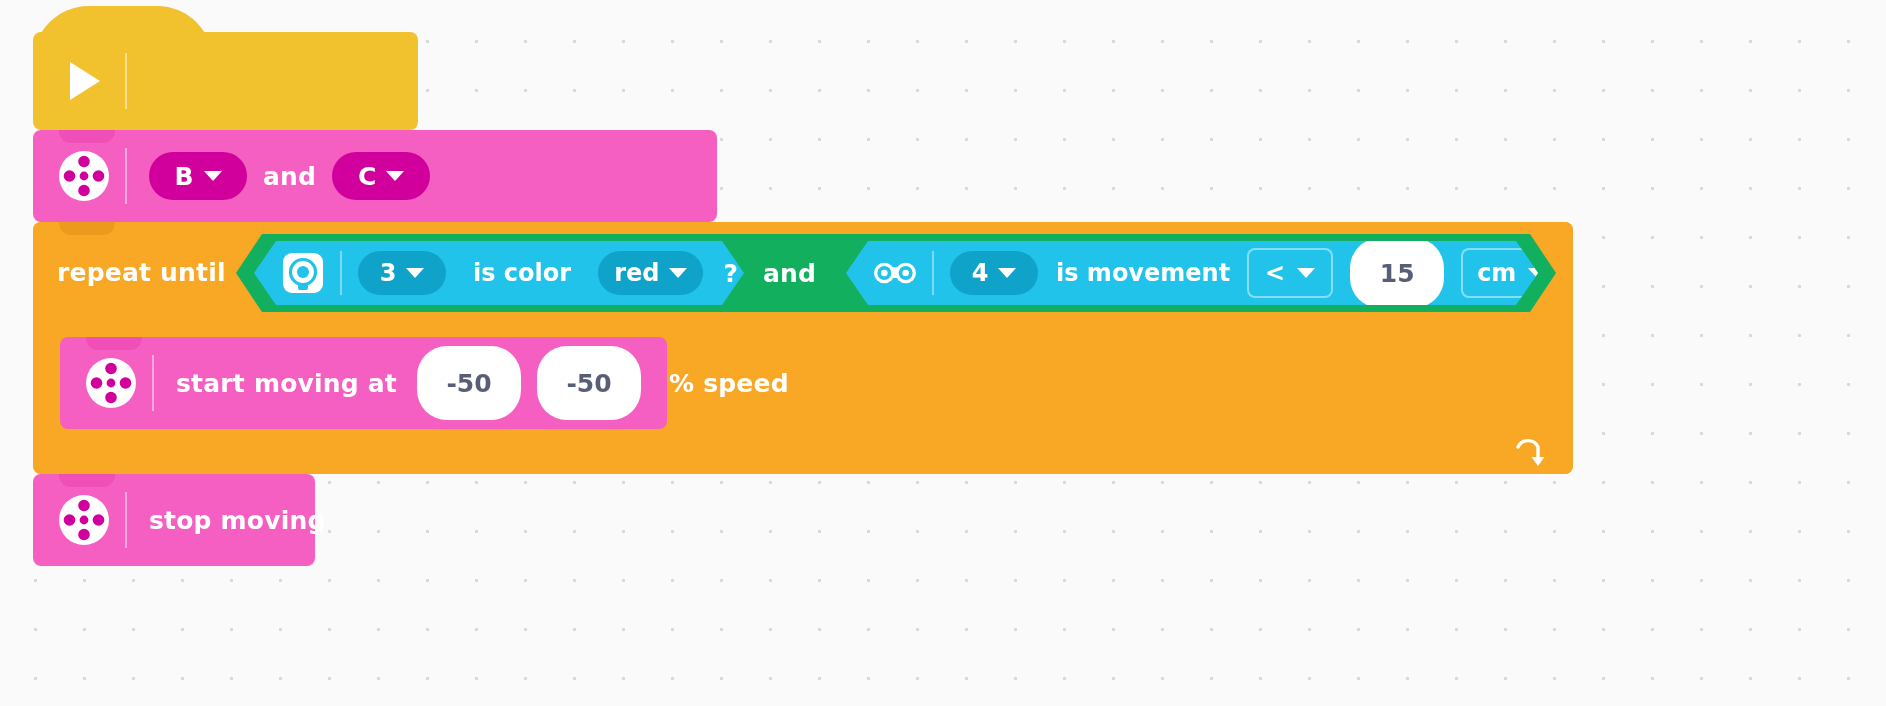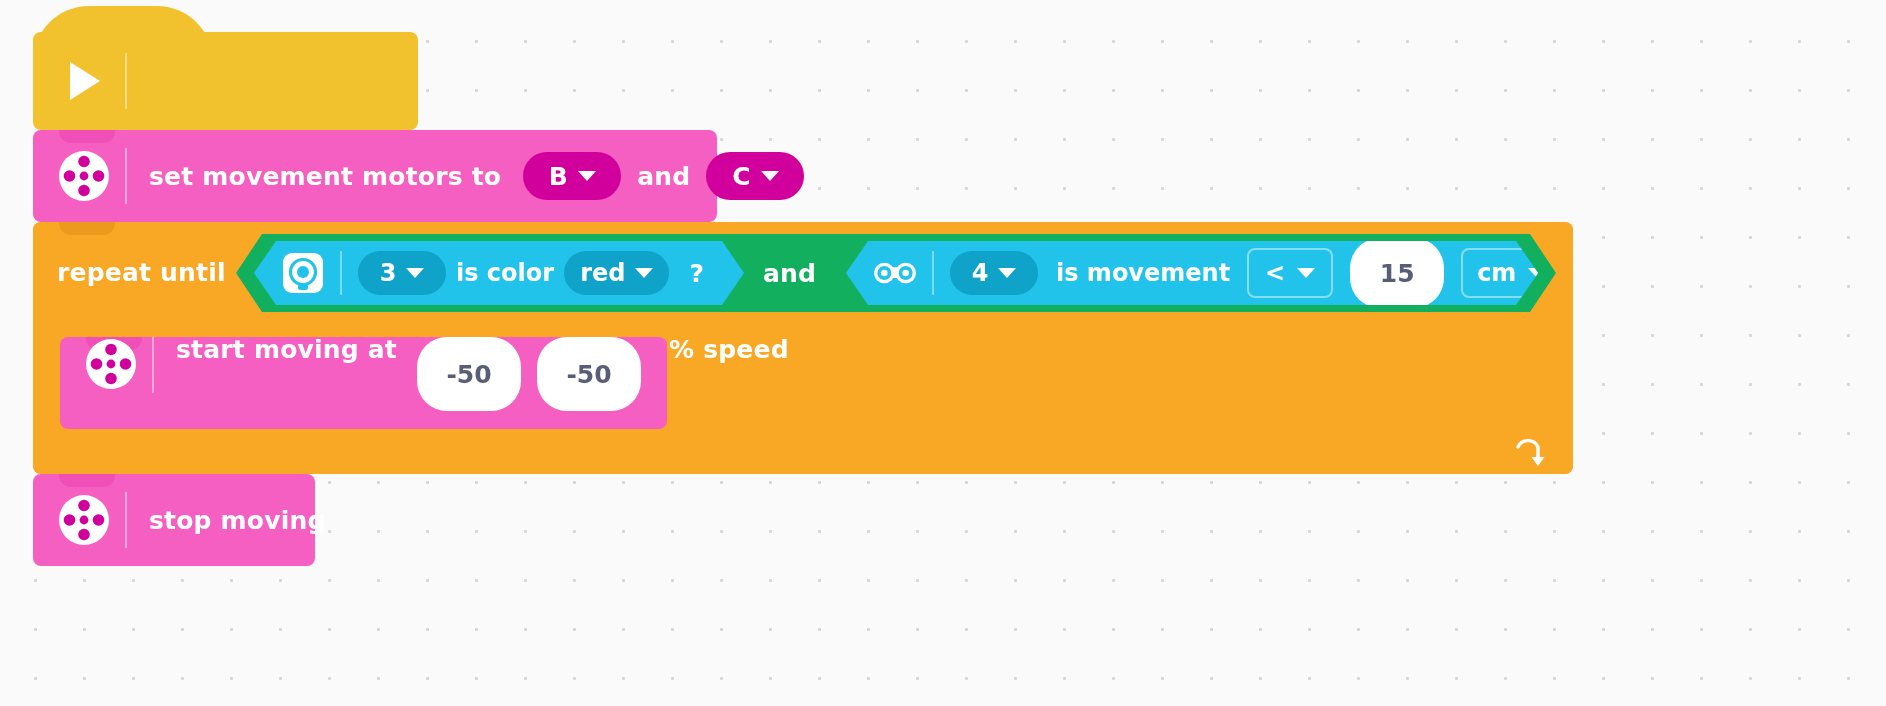--- a/index.html
+++ b/index.html
@@ -53,21 +53,21 @@
   .hat .lbl{margin-left:22px;}
 
   
   .pink{background:#f55fc1;border-radius:8px;}
   .pink-dark-top{position:absolute;top:0;left:26px;width:56px;height:13px;background:#ef4fb6;border-radius:0 0 12px 12px;}
 
   #b-setmotors{left:33px;top:130px;width:684px;height:92px;}
   #b-setmotors .row{position:absolute;left:0;top:0;height:92px;display:flex;align-items:center;}
 
   #b-startmoving{left:60px;top:337px;width:607px;height:92px;}
-  #b-startmoving .row{position:absolute;left:0;top:0;height:92px;display:flex;align-items:flex-start;}
+  #b-startmoving .row{position:absolute;left:0;top:0;height:92px;display:flex;align-items:center;}
 
   #b-stopmoving{left:33px;top:474px;width:282px;height:92px;}
   #b-stopmoving .row{position:absolute;left:0;top:0;height:92px;display:flex;align-items:center;}
 
   
   .dd-magenta{
     display:inline-flex;align-items:center;justify-content:center;gap:10px;
     background:#d1009c;border-radius:24px;
     height:48px;padding:0 18px;min-width:62px;
     color:#fff;font-weight:bold;font-size:25px;
@@ -183,21 +183,20 @@
         <svg width="54" height="54" viewBox="0 0 54 54" aria-hidden="true">
           <circle cx="27" cy="27" r="25" fill="#ffffff"></circle>
           <circle cx="27" cy="12.5" r="5.8" fill="#d1009c"></circle>
           <circle cx="27" cy="41.5" r="5.8" fill="#d1009c"></circle>
           <circle cx="12.5" cy="27" r="5.8" fill="#d1009c"></circle>
           <circle cx="41.5" cy="27" r="5.8" fill="#d1009c"></circle>
           <circle cx="27" cy="27" r="4.4" fill="#d1009c"></circle>
         </svg>
       </span>
       <span class="divider"></span>
-      <span class="lbl" style="margin-left:22px;">set movement motors to</span>
       <span class="dd-magenta" style="margin-left:22px;">
         <span>B</span>
         <i class="caret"></i>
       </span>
       <span class="lbl" style="margin:0 6px;">and</span>
       <span class="dd-magenta">
         <span>C</span>
         <i class="caret"></i>
       </span>
     </div>
@@ -228,21 +227,21 @@
             <circle cx="22" cy="21" r="12.5" fill="none" stroke="#22c3eb" stroke-width="3.2"></circle>
             <circle cx="22" cy="21" r="6" fill="#22c3eb"></circle>
             <rect x="17" y="33" width="10" height="6" rx="2" fill="#22c3eb"></rect>
           </svg>
         </span>
         <span class="divider-thin"></span>
         <span class="dd-teal" style="margin-left:16px;">
           <span>3</span>
           <i class="caret"></i>
         </span>
-        <span class="lbl-s" style="margin:0 0;">is color</span>
+        <span class="lbl-s" style="margin:0 17px;">is color</span>
         <span class="dd-teal">
           <span>red</span>
           <i class="caret"></i>
         </span>
         <span class="qmark">?</span>
       </div>
 
       <span class="lbl and-label">and</span>
 
       <div class="hex-inner" id="hx-dist">

